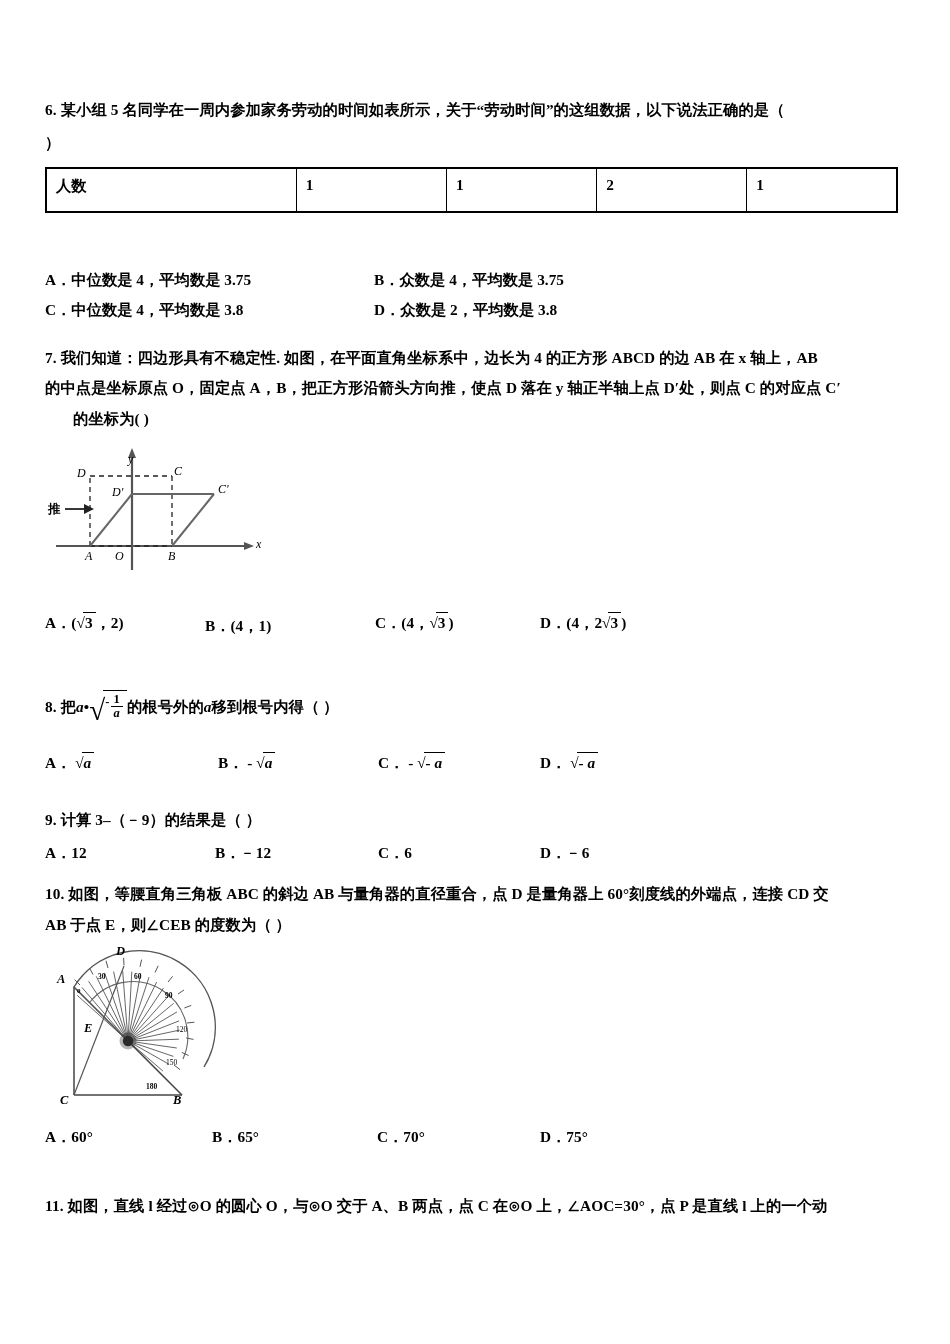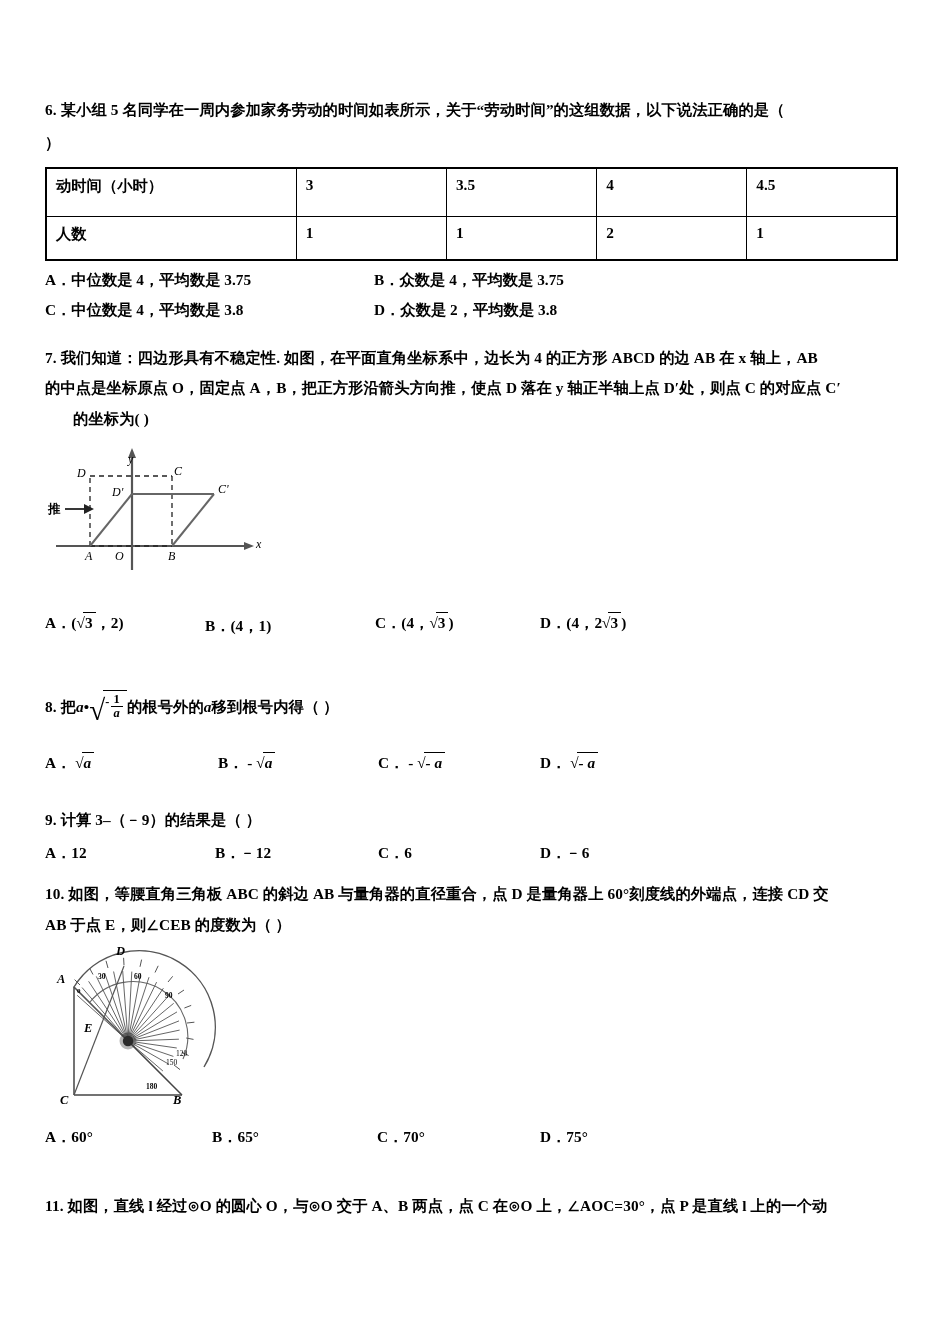--- a/index.html
+++ b/index.html
@@ -115,27 +115,20 @@
 </head>
 <body>
 
 <div class="page">
 
   <div class="qline qtext" style="left:45px; top:100px;"><span>6.</span> <span>某小组 5 名同学在一周内参加家务劳动的时间如表所示，关于“劳动时间”的这组数据，以下说法正确的是（</span></div>
   <div class="qline qtext" style="left:45px; top:133px;">）</div>
 
   <table class="datatable">
     <tbody>
-        <tr class="r1">
-      <td class="lbl">动时间（小时）</td>
-      <td class="val">3</td>
-      <td class="val">3.5</td>
-      <td class="val">4</td>
-      <td class="val">4.5</td>
-    </tr>
     <tr class="r2">
       <td class="lbl">人数</td>
       <td class="val">1</td>
       <td class="val">1</td>
       <td class="val">2</td>
       <td class="val">1</td>
     </tr>
   </tbody>
     </table>
 
@@ -279,21 +272,21 @@
     </svg>
     <span class="plabel" style="left:64px; top:-3px;">D</span>
     <span class="plabel" style="left:5px; top:25px;">A</span>
     <span class="plabel" style="left:32px; top:74px;">E</span>
     <span class="plabel" style="left:8px; top:146px;">C</span>
     <span class="plabel" style="left:121px; top:146px;">B</span>
     <span style="position:absolute; left:25px; top:40px; font-size:7px; font-weight:bold;">0</span>
     <span style="position:absolute; left:46px; top:25px; font-size:7.5px; font-weight:bold;">30</span>
     <span style="position:absolute; left:82px; top:25px; font-size:7.5px; font-weight:bold;">60</span>
     <span style="position:absolute; left:113px; top:44px; font-size:7.5px; font-weight:bold;">90</span>
-    <span style="position:absolute; left:124px; top:78px; font-size:7.5px; font-weight:normal;margin-top:24px;">120</span>
+    <span style="position:absolute; left:124px; top:78px; font-size:7.5px; font-weight:normal;">120</span>
     <span style="position:absolute; left:114px; top:111px; font-size:7.5px; font-weight:normal;">150</span>
     <span style="position:absolute; left:94px; top:135px; font-size:7.5px; font-weight:bold;">180</span>
   </div>
 
   <div class="opt" style="left:45px; top:1127px;"><span>A．</span><span>60°</span></div>
   <div class="opt" style="left:212px; top:1127px;"><span>B．</span><span>65°</span></div>
   <div class="opt" style="left:377px; top:1127px;"><span>C．</span><span>70°</span></div>
   <div class="opt" style="left:540px; top:1127px;"><span>D．</span><span>75°</span></div>
 
 

